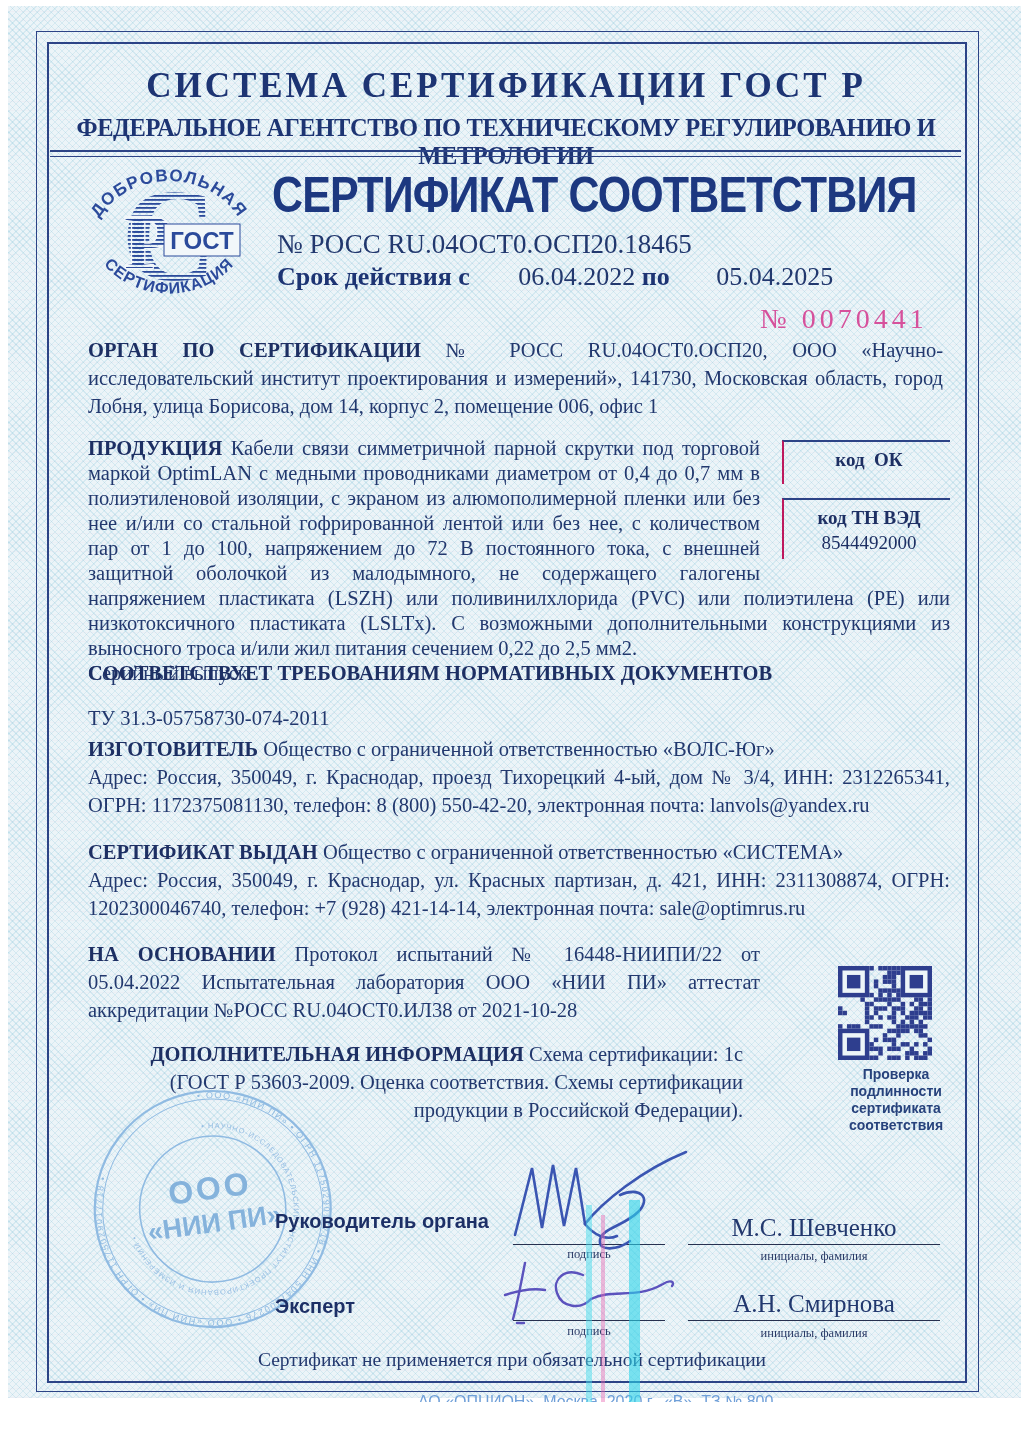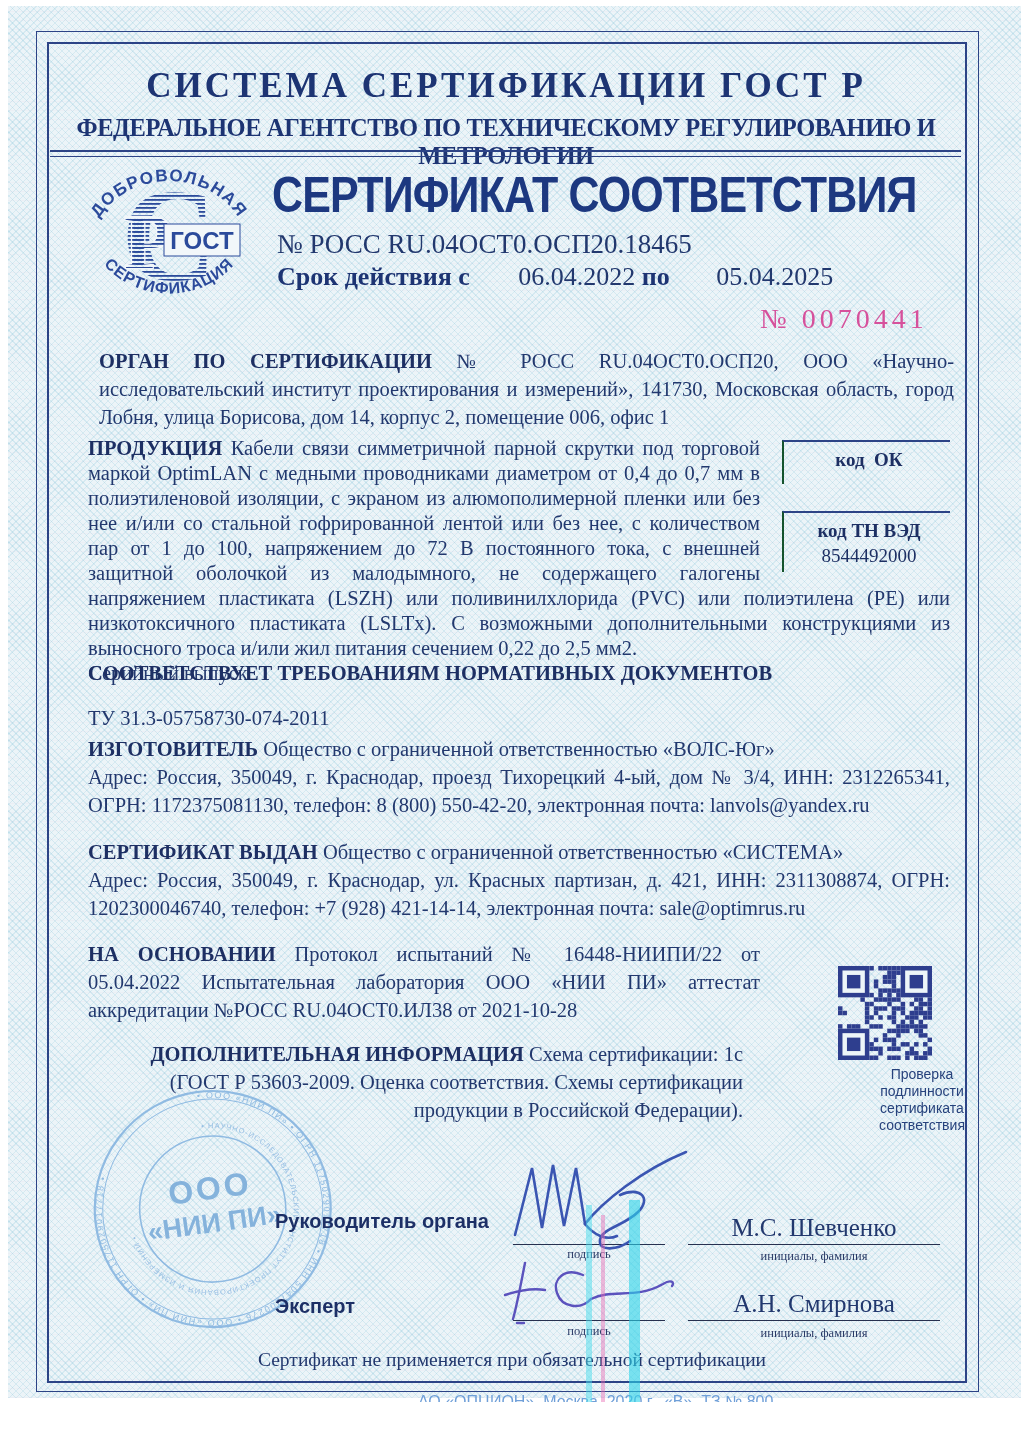--- a/index.html
+++ b/index.html
@@ -12,23 +12,23 @@
       repeating-linear-gradient(-45deg, rgba(110,185,210,.18) 0 1px, transparent 1px 5px),
       repeating-linear-gradient(0deg, rgba(215,150,190,.05) 0 1px, transparent 1px 9px);}
   .frame{position:absolute;border-style:solid;border-color:#2c4386;}
   .abs{position:absolute;}
   .serif{font-family:"Liberation Serif", serif;}
   .sans{font-family:"Liberation Sans", sans-serif;}
   .para{font-size:20.5px;line-height:28px;text-align:justify;}
   .para b{color:#1d2f63;}
   .prod{line-height:25px;}
   .codes-float{float:right;width:168px;margin:4px 0 6px 22px;}
-  .code-box{border-top:2px solid #2c4386;border-left:2px solid #14532d;
+  .code-box{border-top:2px solid #2c4386;border-left:2px solid #be185d;
             padding:5px 4px 12px 8px;text-align:center;font-size:19px;color:#1d2f63;}
-  .code-box + .code-box{margin-top:27px;}
+  .code-box + .code-box{margin-top:14px;}
   .sig-line{border-bottom:1.6px solid #27304f;}
   .cap{font-size:12.5px;color:#2a3a66;text-align:center;}
   .name{font-size:25px;color:#22386e;text-align:center;}
   .stripe{position:absolute;pointer-events:none;}
   .qr-caption{font-family:"Liberation Sans", sans-serif;font-size:14px;line-height:17px;
               color:#27427c;text-align:center;}
   .lbl{font-family:"Liberation Sans", sans-serif;font-weight:bold;font-size:20px;color:#1c2f66;}
 </style>
 </head>
 <body>
@@ -75,21 +75,21 @@
 
   <div class="abs serif" style="left:277px;top:262px;font-size:26px;color:#22386e;white-space:nowrap;">
     <b style="color:#1d3473;">Срок действия с</b>
     <span style="margin-left:42px;">06.04.2022</span>
     <b style="color:#1d3473;">по</b>
     <span style="margin-left:40px;">05.04.2025</span>
   </div>
 
   <div class="abs serif" style="left:760px;top:303px;font-size:28px;letter-spacing:4px;color:#d6519c;">№ 0070441</div>
 
-  <p class="abs para" style="left:88px;top:336px;width:855px;margin:11px;">
+  <p class="abs para" style="left:88px;top:336px;width:855px;margin:0;">
     <b>ОРГАН ПО СЕРТИФИКАЦИИ</b>
     <span>№ РОСС RU.04ОСТ0.ОСП20, ООО «Научно-исследовательский институт проектирования и измерений», 141730, Московская область, город Лобня, улица Борисова, дом 14, корпус 2, помещение 006, офис 1</span>
   </p>
 
   <div class="abs para prod" style="left:88px;top:436px;width:862px;">
     <div class="codes-float">
       <div class="code-box">
         <b>код</b>&nbsp;
         <b>ОК</b>
       </div>
@@ -275,21 +275,21 @@
         <rect x="31.333333333333336" y="89.52380952380952" width="4.476190476190476" height="4.476190476190476" fill="#2e3e8e"></rect>
         <rect x="35.80952380952381" y="89.52380952380952" width="4.476190476190476" height="4.476190476190476" fill="#2e3e8e"></rect>
         <rect x="49.23809523809524" y="89.52380952380952" width="4.476190476190476" height="4.476190476190476" fill="#2e3e8e"></rect>
         <rect x="53.714285714285715" y="89.52380952380952" width="4.476190476190476" height="4.476190476190476" fill="#2e3e8e"></rect>
         <rect x="58.19047619047619" y="89.52380952380952" width="4.476190476190476" height="4.476190476190476" fill="#2e3e8e"></rect>
         <rect x="67.14285714285714" y="89.52380952380952" width="4.476190476190476" height="4.476190476190476" fill="#2e3e8e"></rect>
         <rect x="76.0952380952381" y="89.52380952380952" width="4.476190476190476" height="4.476190476190476" fill="#2e3e8e"></rect>
         <rect x="80.57142857142857" y="89.52380952380952" width="4.476190476190476" height="4.476190476190476" fill="#2e3e8e"></rect>
         <rect x="85.04761904761905" y="89.52380952380952" width="4.476190476190476" height="4.476190476190476" fill="#2e3e8e"></rect>
       </svg></div>
-  <div class="abs qr-caption" style="left:857px;top:1066px;width:130px;">Проверка подлинности сертификата соответствия</div>
+  <div class="abs qr-caption" style="left:831px;top:1066px;width:130px;font-weight:bold;">Проверка подлинности сертификата соответствия</div>
 
   <div class="abs" style="left:88px;top:1084px;opacity:0.88;transform:rotate(-8deg);">
     <svg width="250" height="250" viewBox="0 0 250 250">
       <defs>
         <path id="sring1" d="M 125,14 A 111,111 0 1 1 124.9,14" fill="none"></path>
         <path id="sring2" d="M 125,44 A 81,81 0 1 1 124.9,44" fill="none"></path>
       </defs>
       <circle cx="125" cy="125" r="118" fill="none" stroke="#85b4e0" stroke-width="2.2"></circle>
       <circle cx="125" cy="125" r="110" fill="none" stroke="#85b4e0" stroke-width="1"></circle>
       <circle cx="125" cy="125" r="73" fill="none" stroke="#85b4e0" stroke-width="1.6"></circle>

